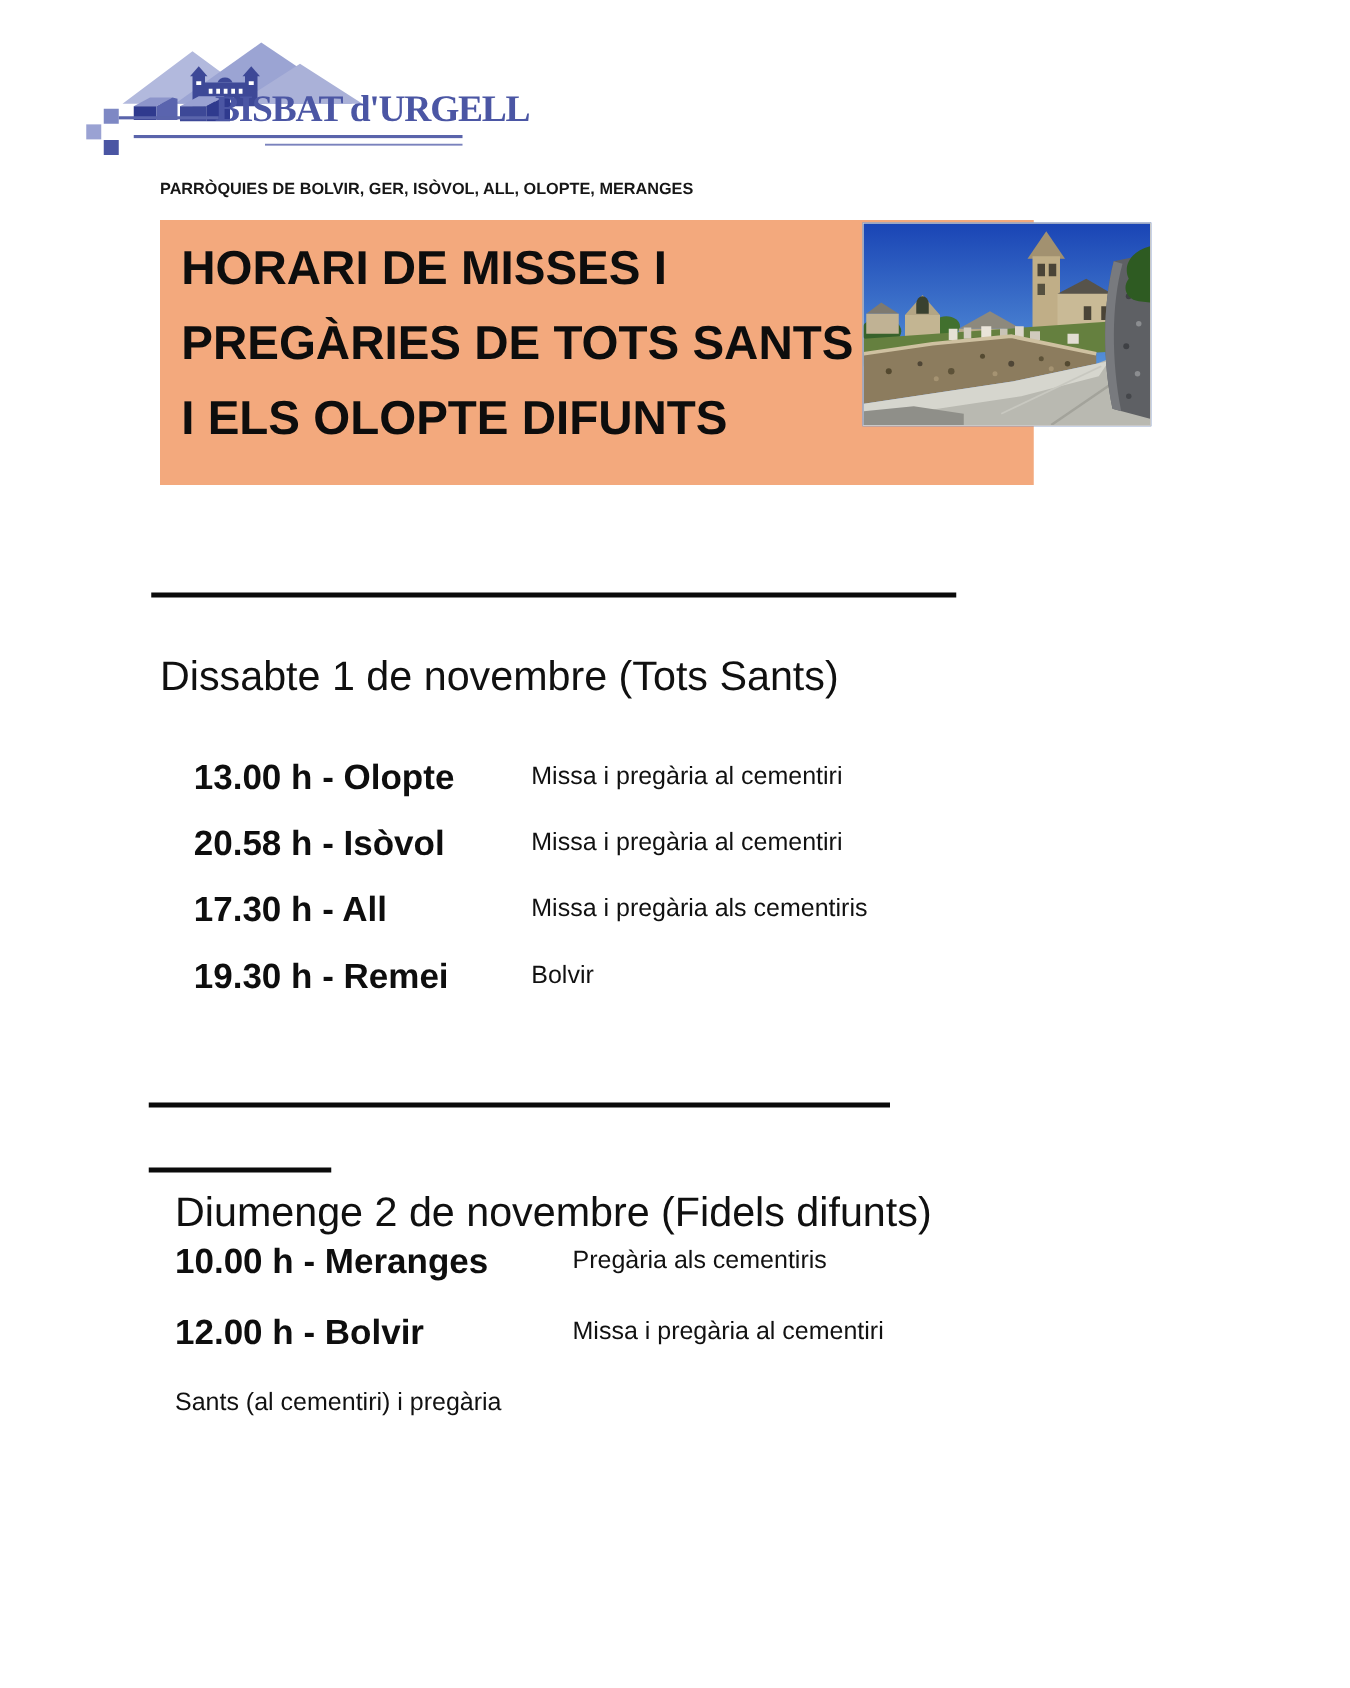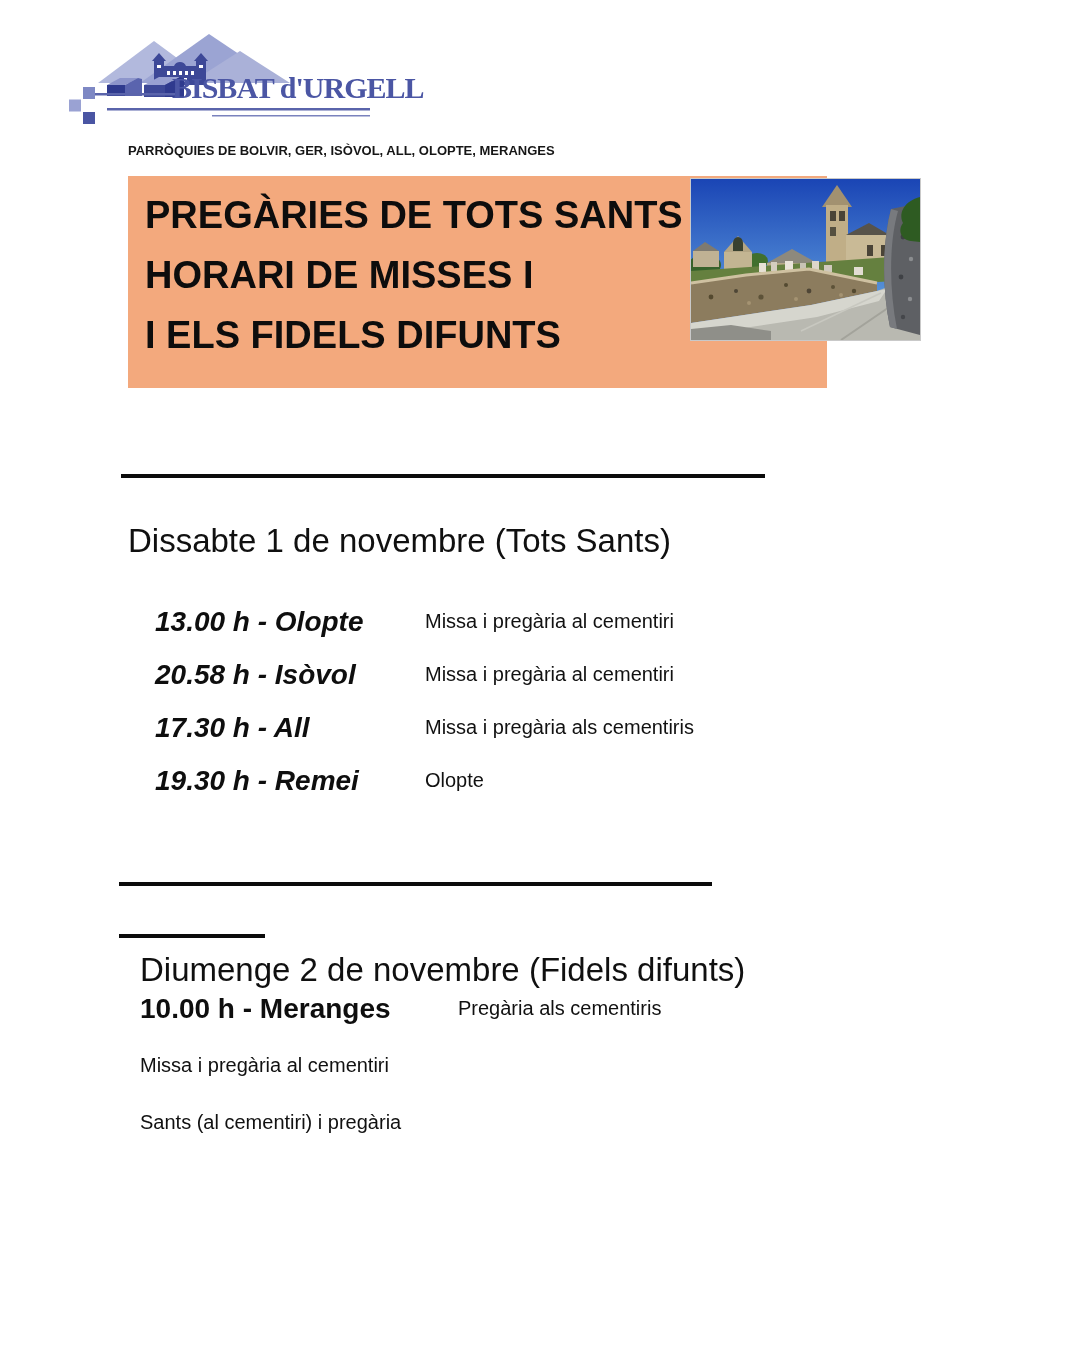--- a/index.html
+++ b/index.html
@@ -57,21 +57,21 @@
   
   .rows { position:absolute; }
   .rows-sat { left:155px; top:595px; }
   .rows-sun { left:140px; top:980px; }
   .row { display:flex; align-items:center; }
   .rows-sat .row { height:53px; }
   .rows-sun .row { height:57px; }
   .row .time {
     font-size:28px; font-weight:700; color:#0e0e0e; white-space:nowrap; flex:0 0 auto;
   }
-  .rows-sat .time { width:270px;font-style:italic; }
+  .rows-sat .time { width:270px; }
   .rows-sun .time { width:318px; }
   .row .detail { font-size:20px; font-weight:400; color:#111111; white-space:nowrap; }
 </style>
 </head>
 <body>
 
 <div class="page">
 
   <div class="logo">
     <svg width="335" height="102" viewBox="0 0 335 102">
@@ -112,23 +112,23 @@
       <rect x="45" y="75" width="263" height="2.5" fill="#5a64ab"></rect>
       <rect x="150" y="82" width="158" height="1.5" fill="#7a82bd"></rect>
     </svg>
     <span class="logo-text">BISBAT d'URGELL</span>
   </div>
 
   <div class="parishes">PARRÒQUIES DE BOLVIR, GER, ISÒVOL, ALL, OLOPTE, MERANGES</div>
 
   <div class="banner">
     <div class="banner-title">
+      <div class="title-line">HORARI DE MISSES I</div>
       <div class="title-line">PREGÀRIES DE TOTS SANTS</div>
-      <div class="title-line">HORARI DE MISSES I</div>
-      <div class="title-line">I ELS FIDELS DIFUNTS</div>
+      <div class="title-line">I ELS OLOPTE DIFUNTS</div>
     </div>
   </div>
 
   <div class="photo" title="Església amb campanar, cementiri i mur de pedra sota cel blau">
     <svg width="229" height="161" viewBox="0 0 229 161">
       <defs>
         <linearGradient id="sky" x1="0" y1="0" x2="0" y2="1">
           <stop offset="0" stop-color="#1a45b5"></stop>
           <stop offset="1" stop-color="#5590d8"></stop>
         </linearGradient>
@@ -216,35 +216,36 @@
     <div class="row">
       <span class="time">20.58 h - Isòvol</span>
       <span class="detail">Missa i pregària al cementiri</span>
     </div>
     <div class="row">
       <span class="time">17.30 h - All</span>
       <span class="detail">Missa i pregària als cementiris</span>
     </div>
     <div class="row">
       <span class="time">19.30 h - Remei</span>
-      <span class="detail">Olopte</span>
+      <span class="detail">Bolvir</span>
     </div>
   </div>
 
   <div class="divider divider-2a"></div>
   <div class="divider divider-2b"></div>
 
   <div class="section-heading heading-sun">Diumenge 2 de novembre (Fidels difunts)</div>
 
   <div class="rows rows-sun">
     <div class="row">
       <span class="time">10.00 h - Meranges</span>
       <span class="detail">Pregària als cementiris</span>
     </div>
     <div class="row">
+      <span class="time">12.00 h - Bolvir</span>
       <span class="detail">Missa i pregària al cementiri</span>
     </div>
     <div class="row">
       <span class="detail">Sants (al cementiri) i pregària</span>
     </div>
   </div>
 
 </div>
 
 </body></html>

